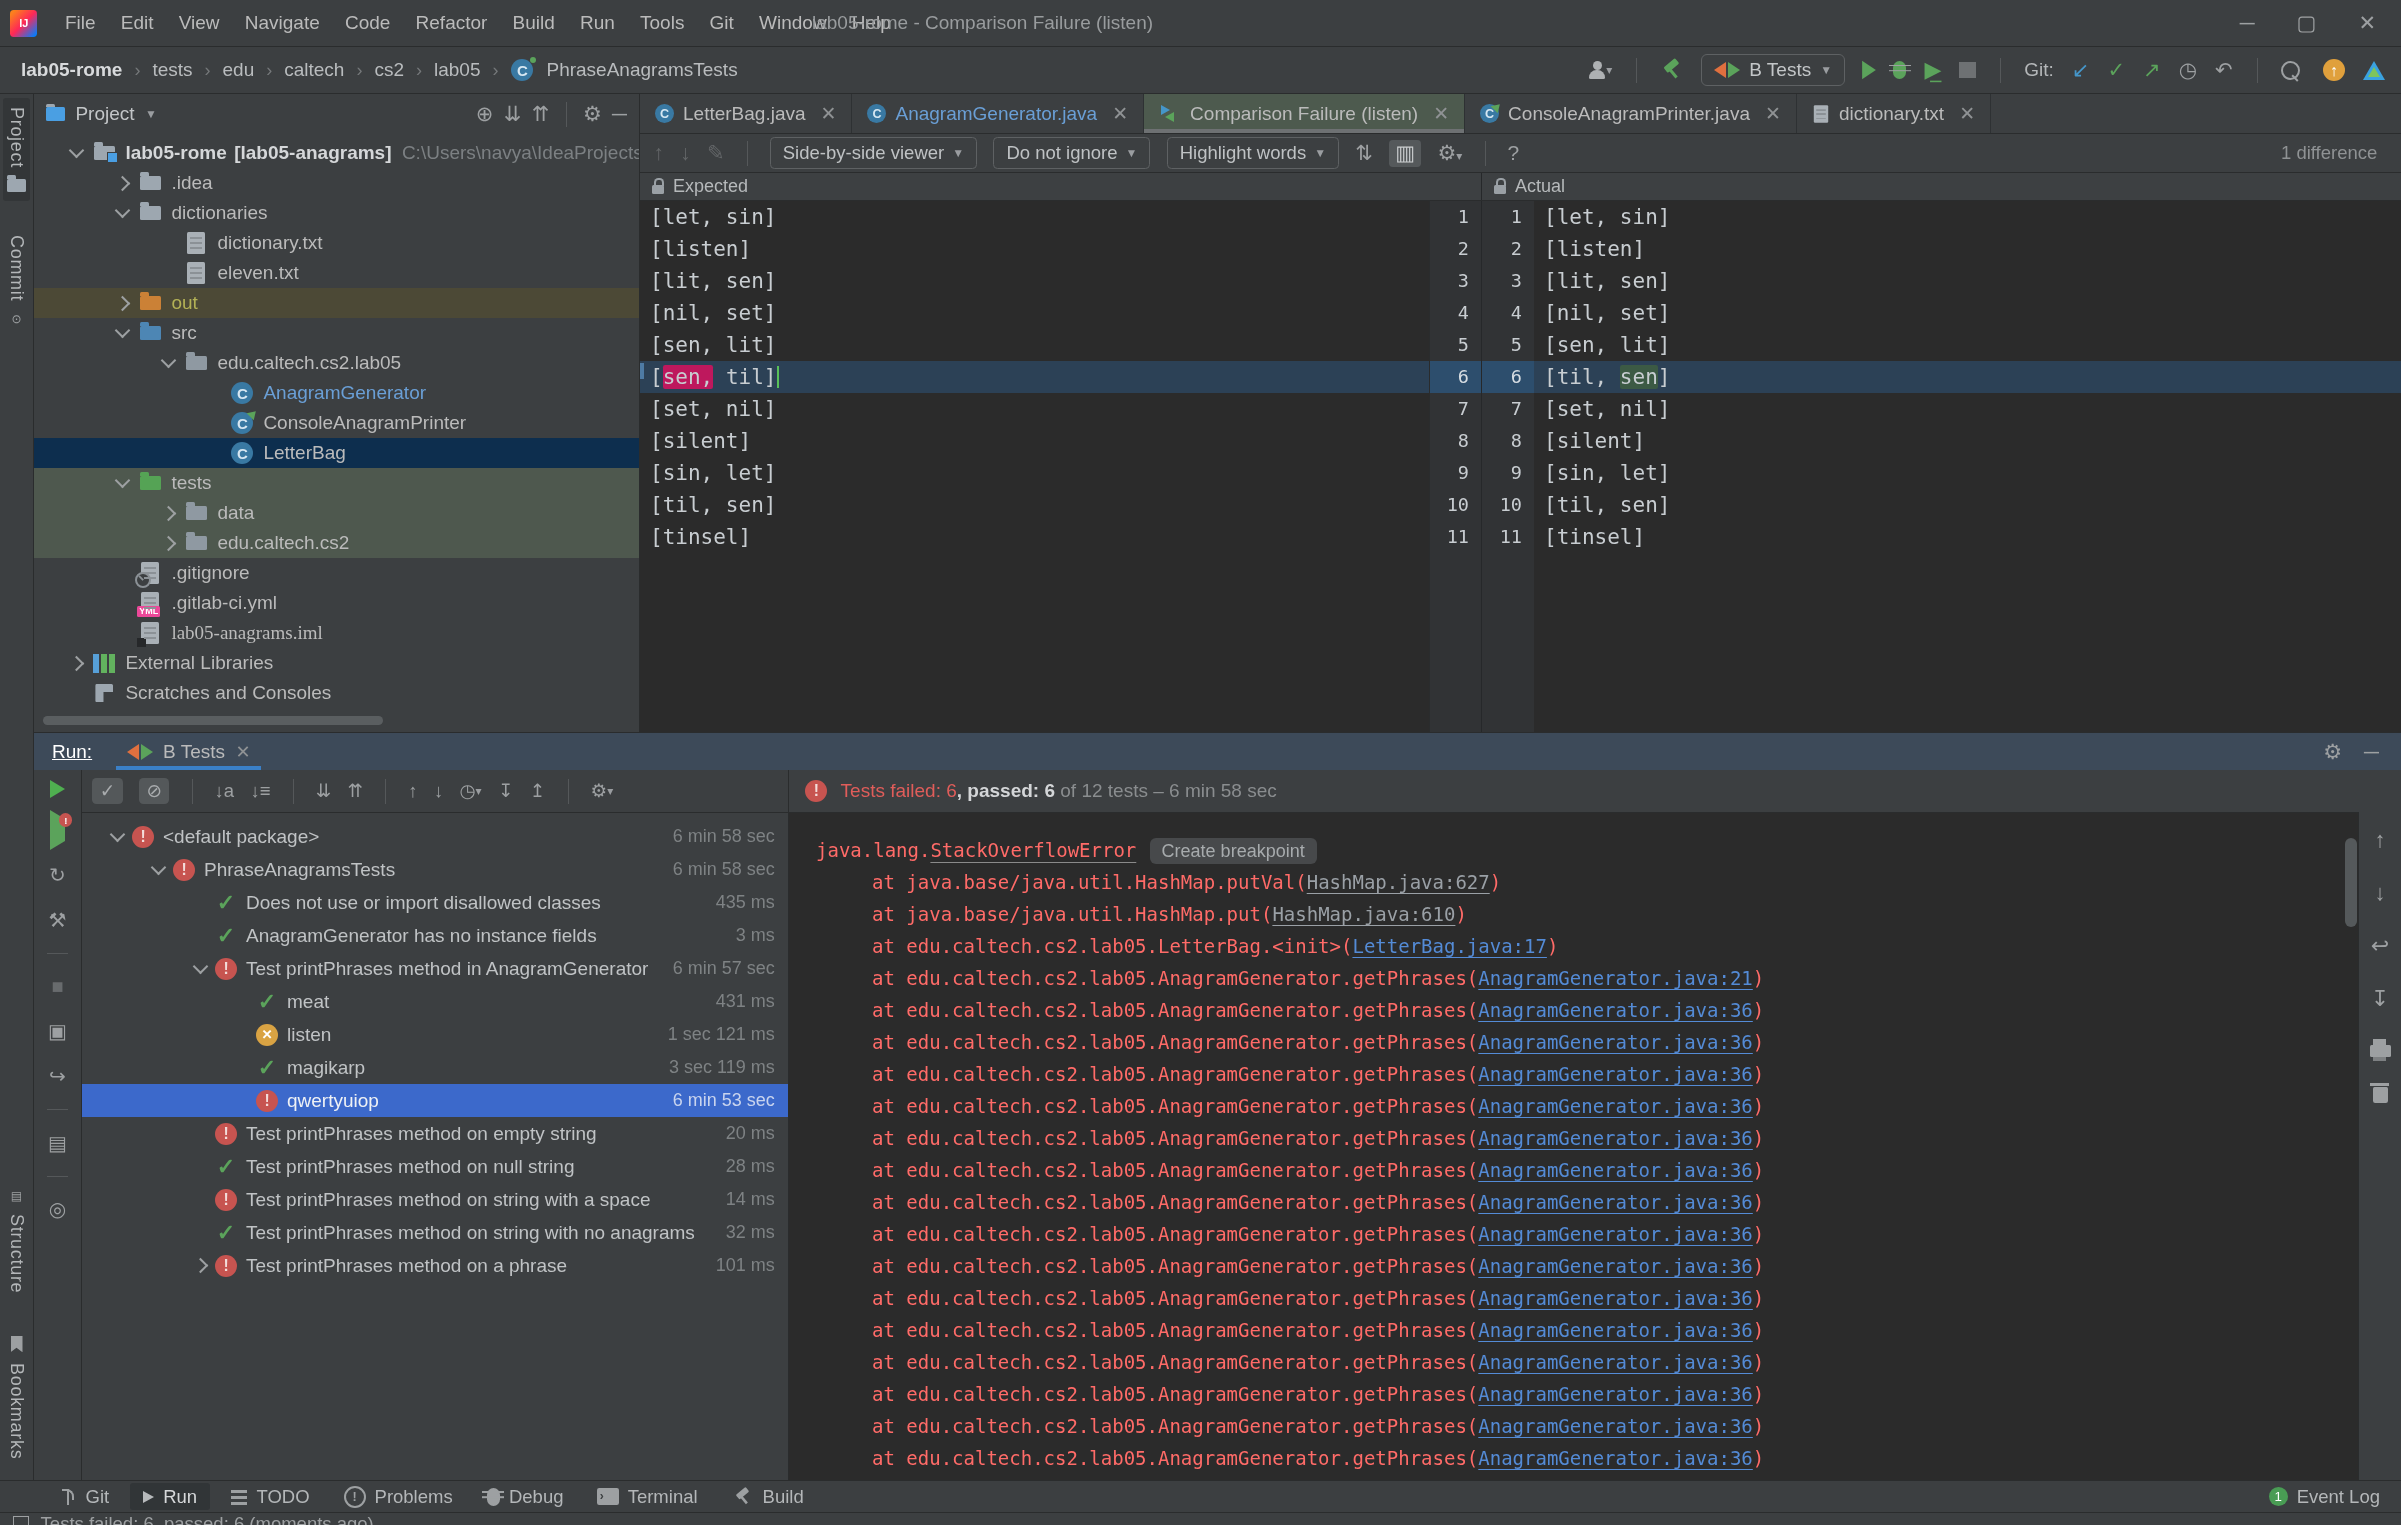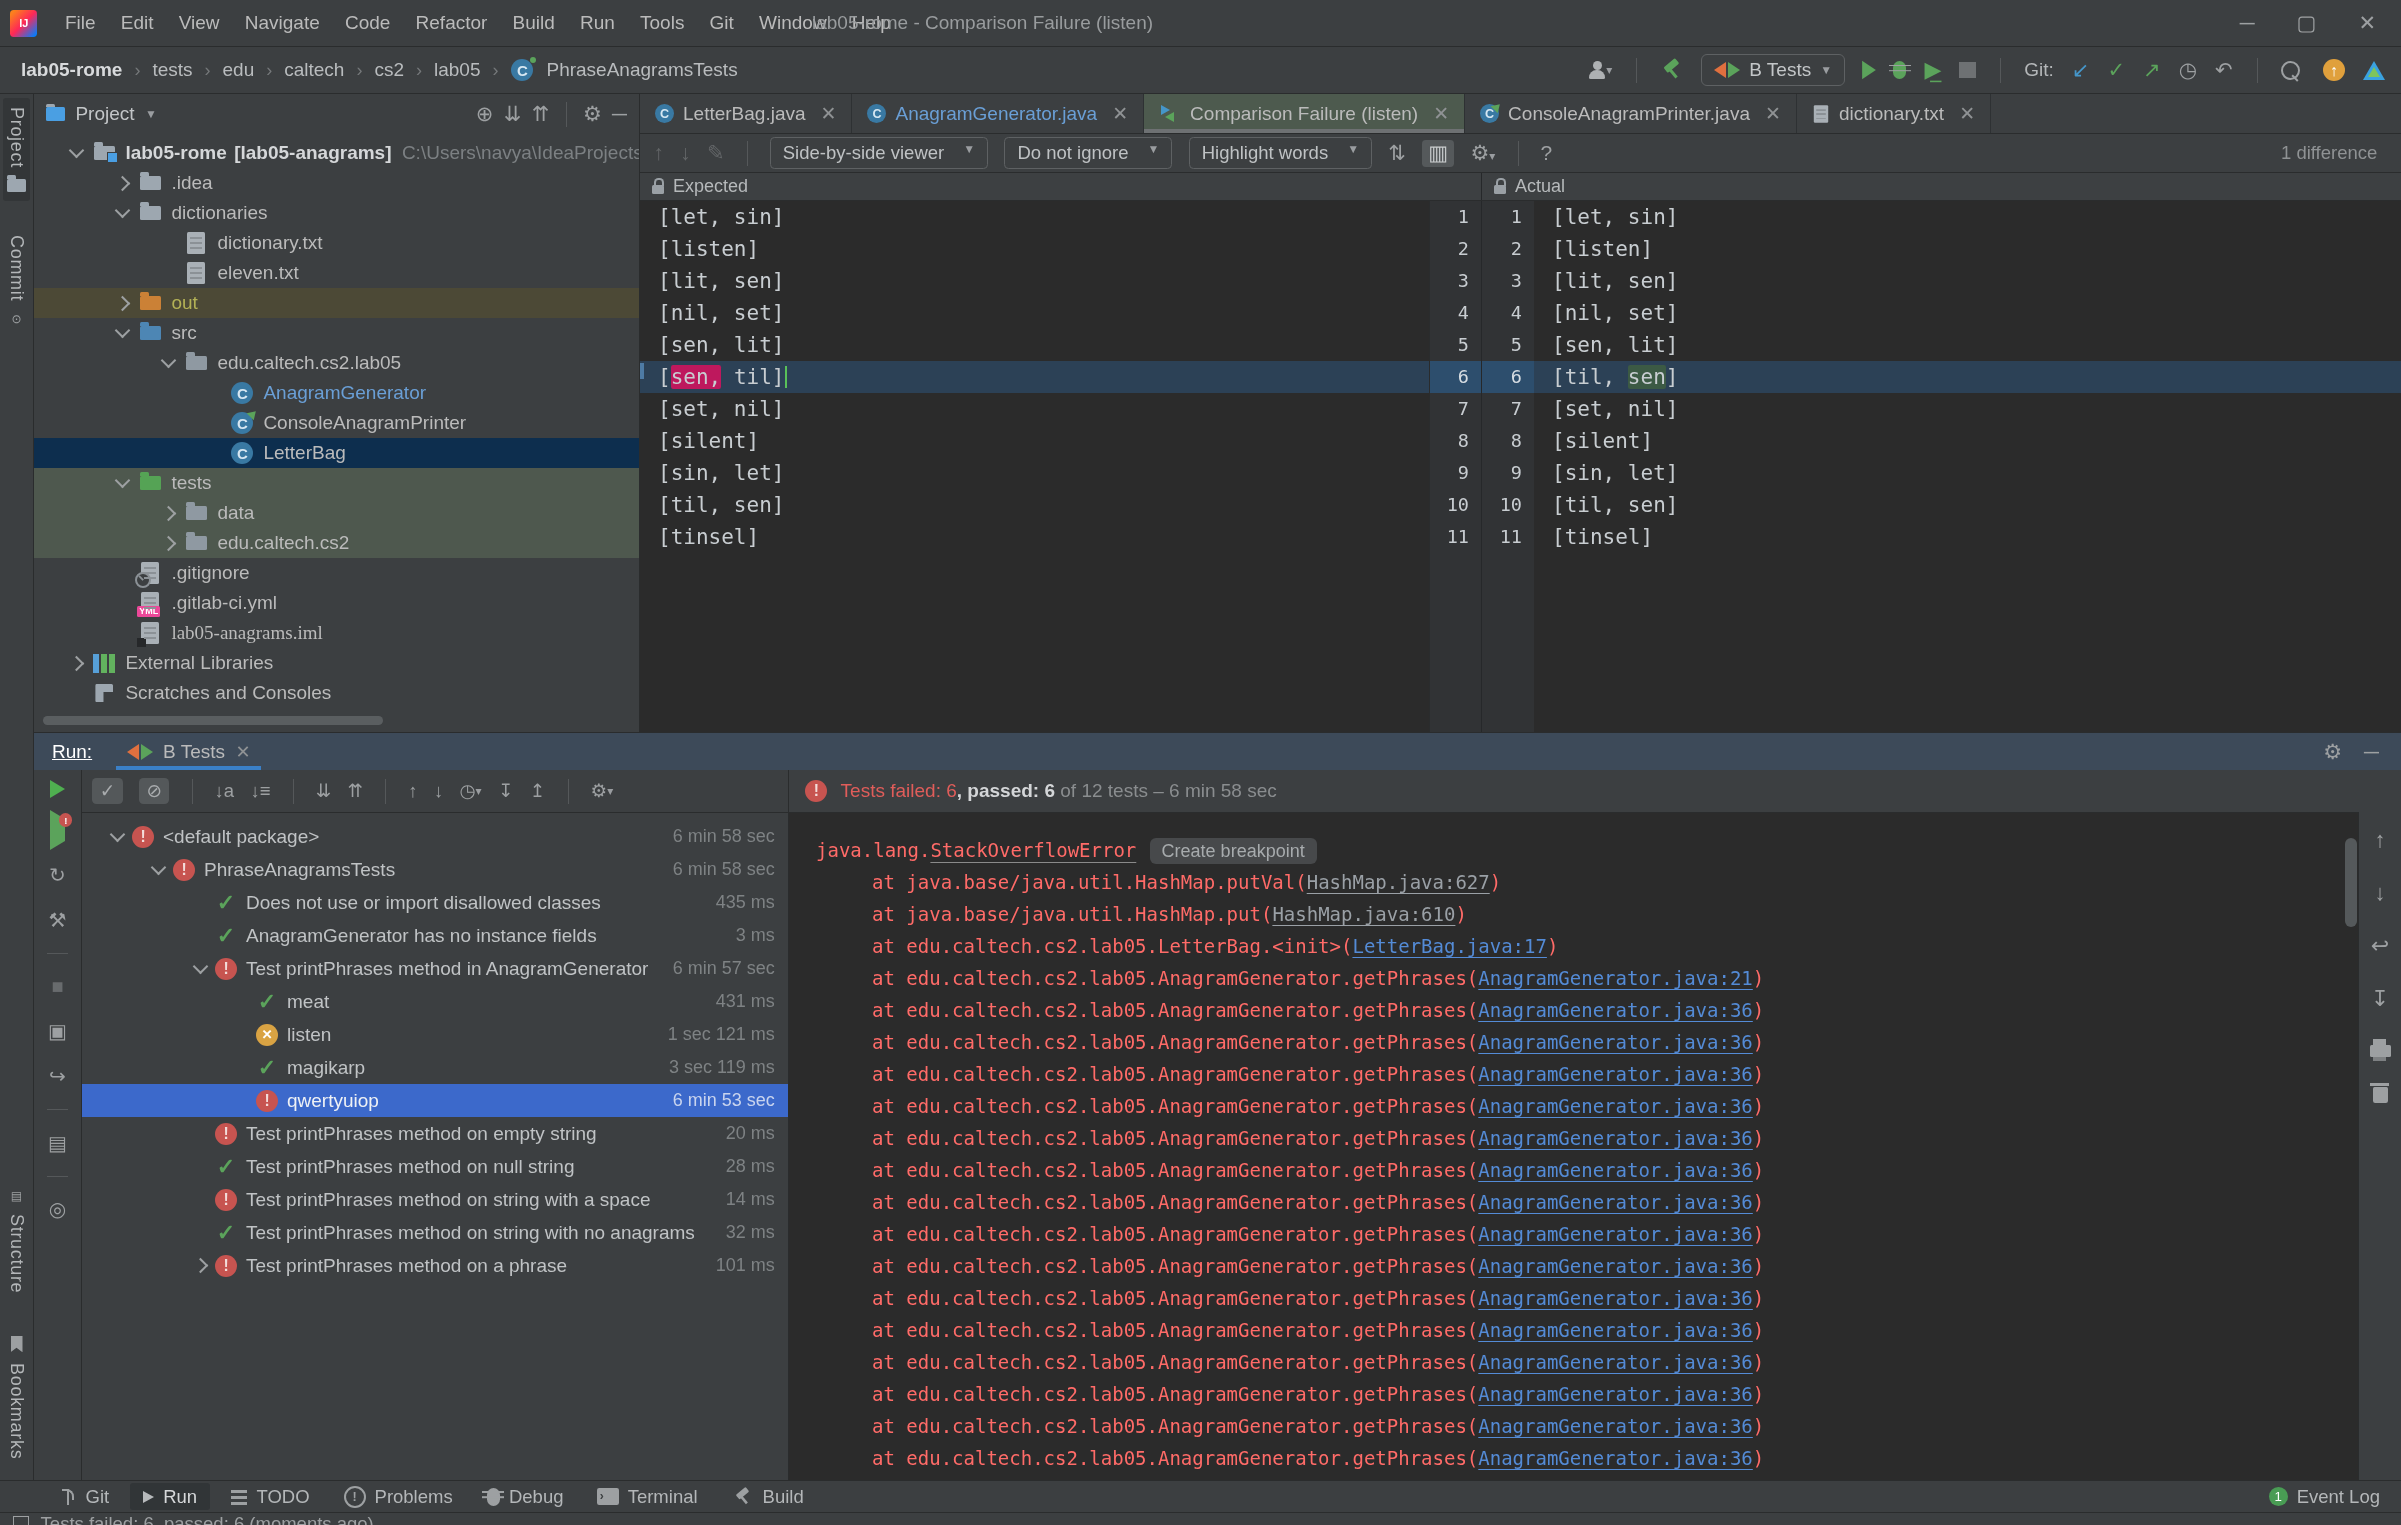--- a/index.html
+++ b/index.html
@@ -101,36 +101,36 @@
   .tab .cls{width:19px;height:19px;font-size:12.6px;}
   .tab .ficon{transform:scale(.8);}
   .tab.active{background:#4d5a4e;}
   .tab.active::after{content:"";position:absolute;left:0;right:0;bottom:0;height:4.4px;background:#6e7173;}
   .tab .x{color:#8f9294;font-size:19px;margin-left:6px;}
   .tab .lblaccent{color:#6a9fd6;}
   .ic-diff{position:relative;width:22px;height:22px;}
   .ic-diff::before{content:"";position:absolute;left:1.5px;top:2.2px;width:0;height:0;border-top:5.2px solid transparent;border-bottom:5.2px solid transparent;border-left:9px solid #4596c9;}
   .ic-diff::after{content:"";position:absolute;left:6px;bottom:2.2px;width:0;height:0;border-top:5.2px solid transparent;border-bottom:5.2px solid transparent;border-right:9px solid #5ba35b;}
   .difftoolbar{height:38px;display:flex;align-items:center;gap:16.3px;padding:0 13.3px;background:#3c3f41;border-bottom:0.7px solid #2a2c2d;font-size:18.5px;}
-  .dd{display:flex;gap:19px;border:0.7px solid #5e6163;border-radius:4.4px;padding:3.7px 12px;color:#bfc2c4;}
+  .dd{display:flex;align-items:center;gap:8px;border:0.7px solid #5e6163;border-radius:4.4px;padding:3.7px 12px;color:#bfc2c4;}
   .tbi{font-size:21px;color:#9da0a2;}
   .tbi.dis{color:#6366683;color:#636668;}
   .tbi.sel{background:#55595b;border-radius:3.7px;padding:1.5px 6px;color:#c9ccce;}
   .diffcount{margin-left:auto;color:#8f9294;font-size:18.5px;padding-right:10.4px;}
   .lock{width:12px;height:9px;background:#9aa0a5;border-radius:1.5px;position:relative;margin-top:5.2px;flex:none;}
   .lock::before{content:"";position:absolute;left:1.5px;top:-6.7px;width:6px;height:6px;border:2.2px solid #9aa0a5;border-bottom:none;border-radius:4.4px 4.4px 0 0;}
   .diffhead{display:grid;grid-template-columns:789px 52px 53px 1fr;height:27px;background:#3d4042;border-bottom:0.7px solid #2a2c2d;font-size:18px;color:#b6b9bb;}
   .dh-exp{grid-column:1/3;display:flex;align-items:center;gap:9px;padding-left:12px;}
   .dh-act{grid-column:3/5;display:flex;align-items:center;gap:9px;padding-left:12px;border-left:1.5px solid #26282a;}
   #diffbody{flex:1;display:grid;grid-template-columns:789px 52px 53px 1fr;font-size:21px;min-height:0;}
   .dcol{display:flex;flex-direction:column;}
   .dcol.pane{background:#2b2b2b;}
   .dcol.nums{background:#313335;border-left:0.7px solid #2a2c2d;color:#606366;font-size:18.5px;}
   .dcol.nums.right{border-left:1.5px solid #26282a;}
-  .dline{height:32px;line-height:32px;padding-left:18px;white-space:pre;color:#c8cdd1;position:relative;}
+  .dline{height:32px;line-height:32px;padding-left:10px;white-space:pre;color:#c8cdd1;position:relative;}
   .dline.num{padding:0 12px 0 0;text-align:right;}
   .dline.hl{background:#2c4156;}
   .dline.hln{background:#2d4e6d;color:#d7dde2;}
   .wchip-e{background:#be185d;border-radius:2.2px;}
   .wchip-a{background:#3c5a44;border-radius:2.2px;}
   .caret{display:inline-block;width:2.2px;height:22px;background:#59c159;vertical-align:-4.4px;margin-left:0.7px;}
   .gmark{position:absolute;left:0;top:2.2px;width:4.4px;height:16.3px;background:#4e7ba5;}
   
   #runpanel{flex:1;display:flex;flex-direction:column;border-top:0.7px solid #2a2c2d;min-height:0;}
   .runhead{height:37px;background:#3d4a59;display:flex;align-items:center;font-size:19px;flex:none;}

